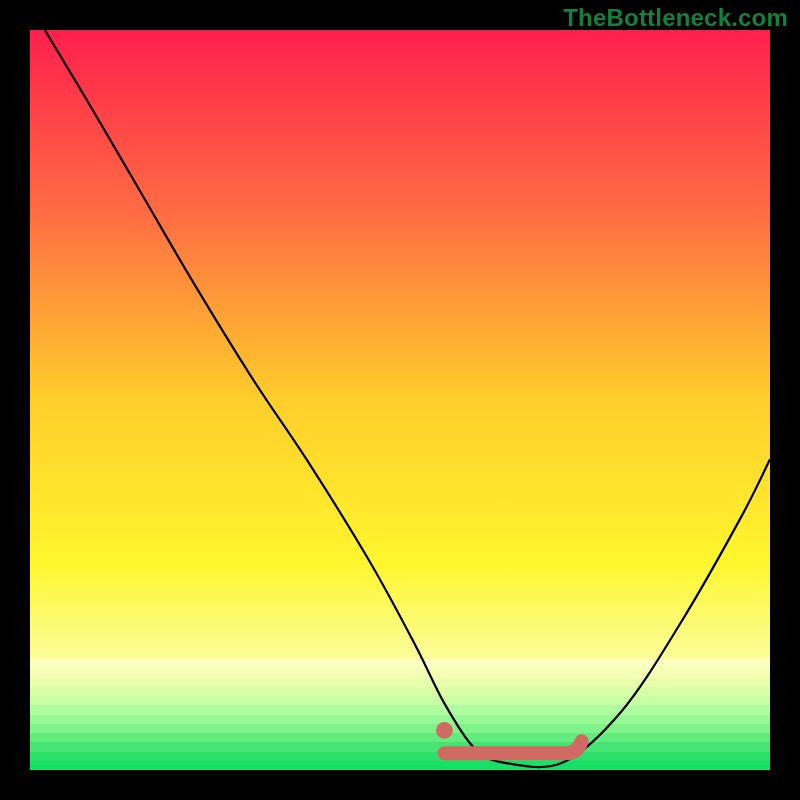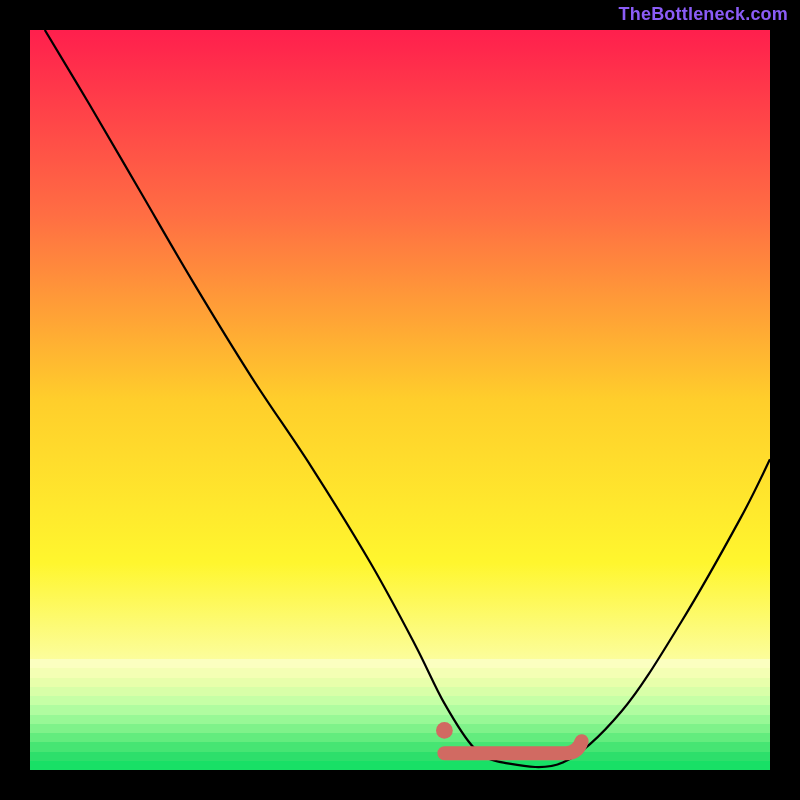--- a/index.html
+++ b/index.html
@@ -8,23 +8,23 @@
     position: relative;
     width: 800px;
     height: 800px;
     background: #000;
   }
   .watermark {
     position: absolute;
     top: 4px;
     right: 12px;
     font-family: Arial, Helvetica, sans-serif;
-    font-size: 18px;
+    font-size: 24px;
     font-weight: 700;
-    color: #8b5cf6;
+    color: #15803d;
     letter-spacing: 0.2px;
     z-index: 10;
   }
   .plot {
     position: absolute;
     left: 30px;
     top: 30px;
     width: 740px;
     height: 740px;
     overflow: hidden;

